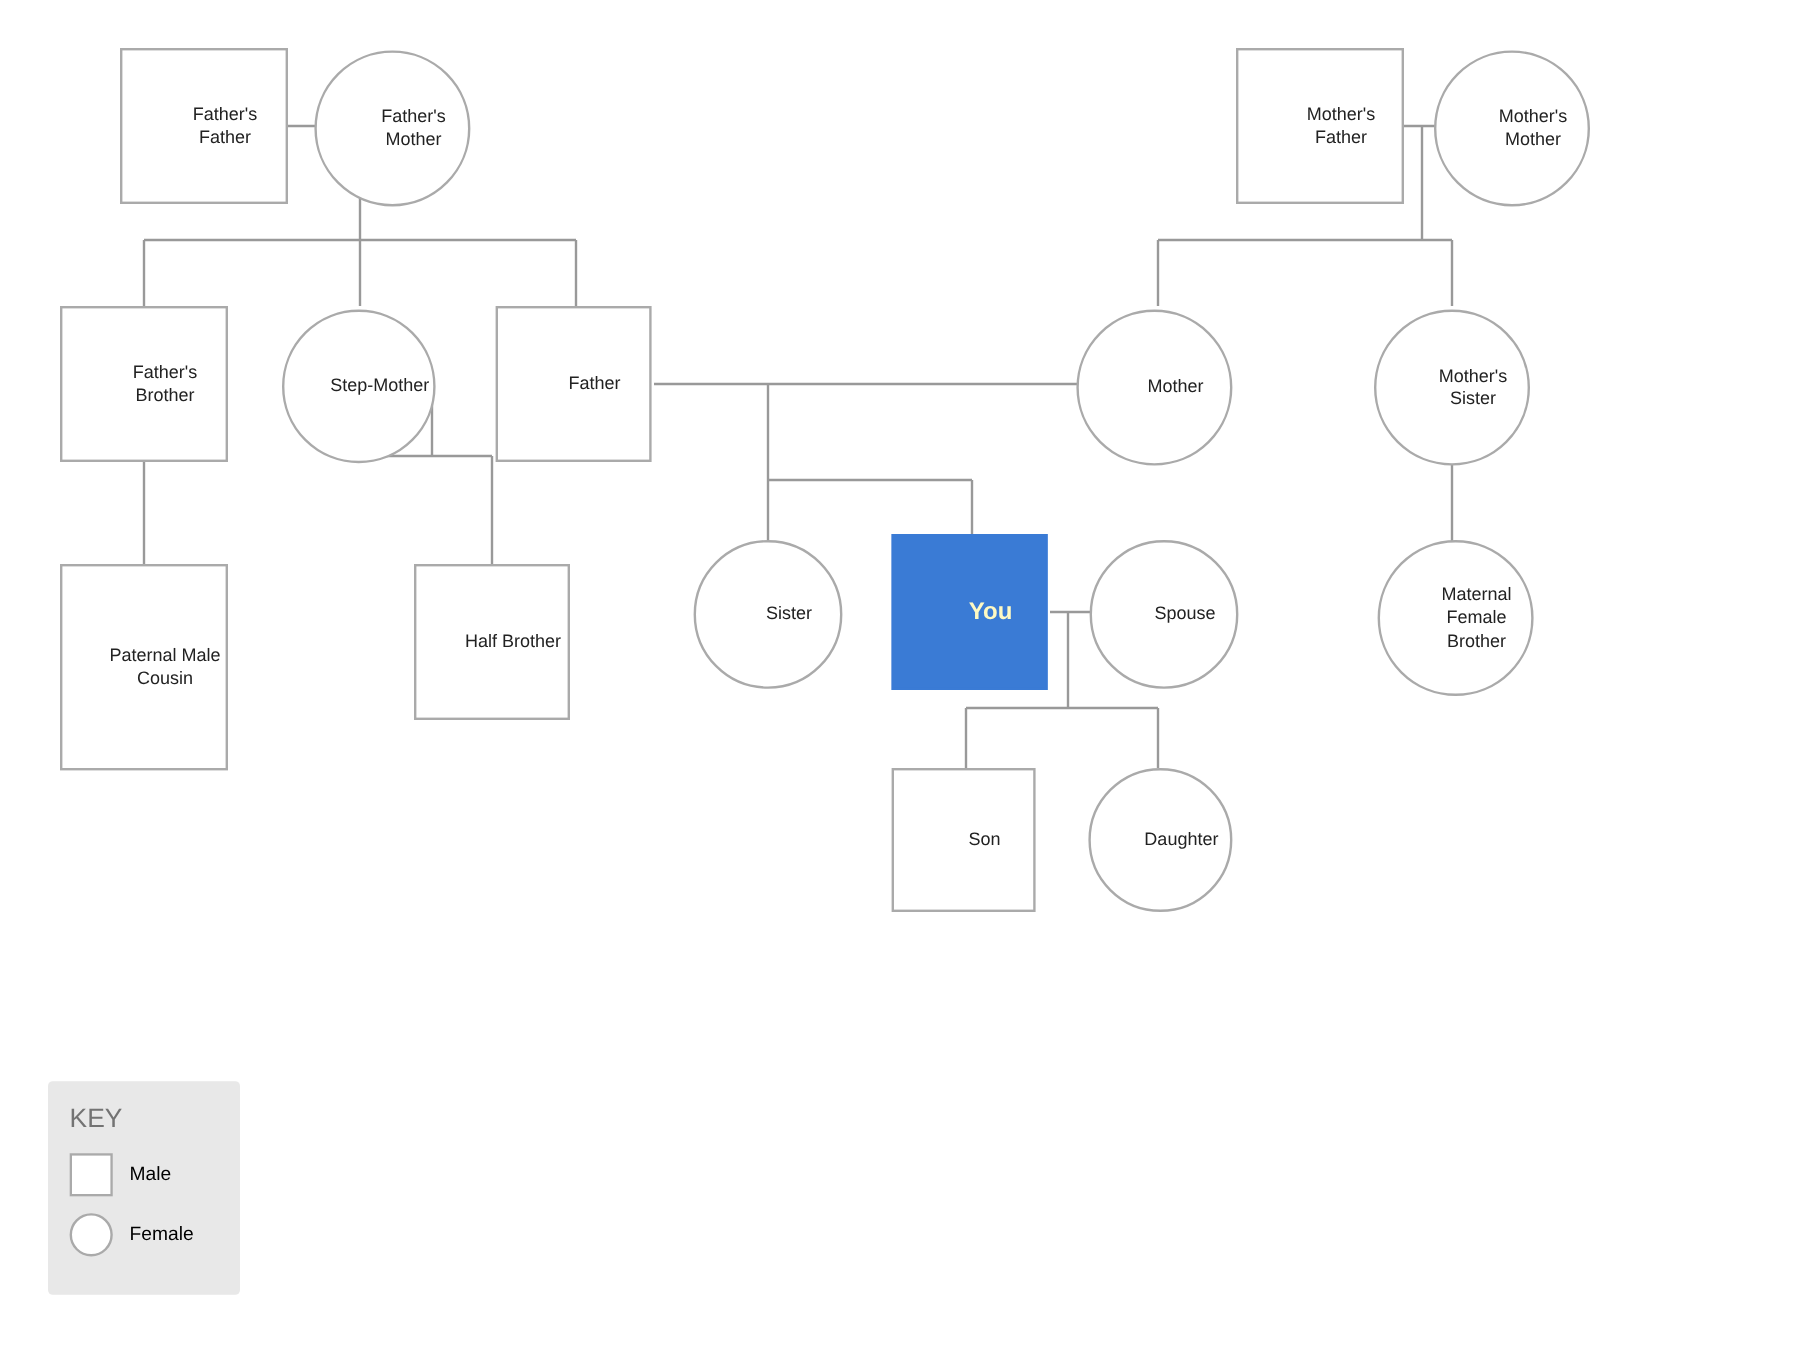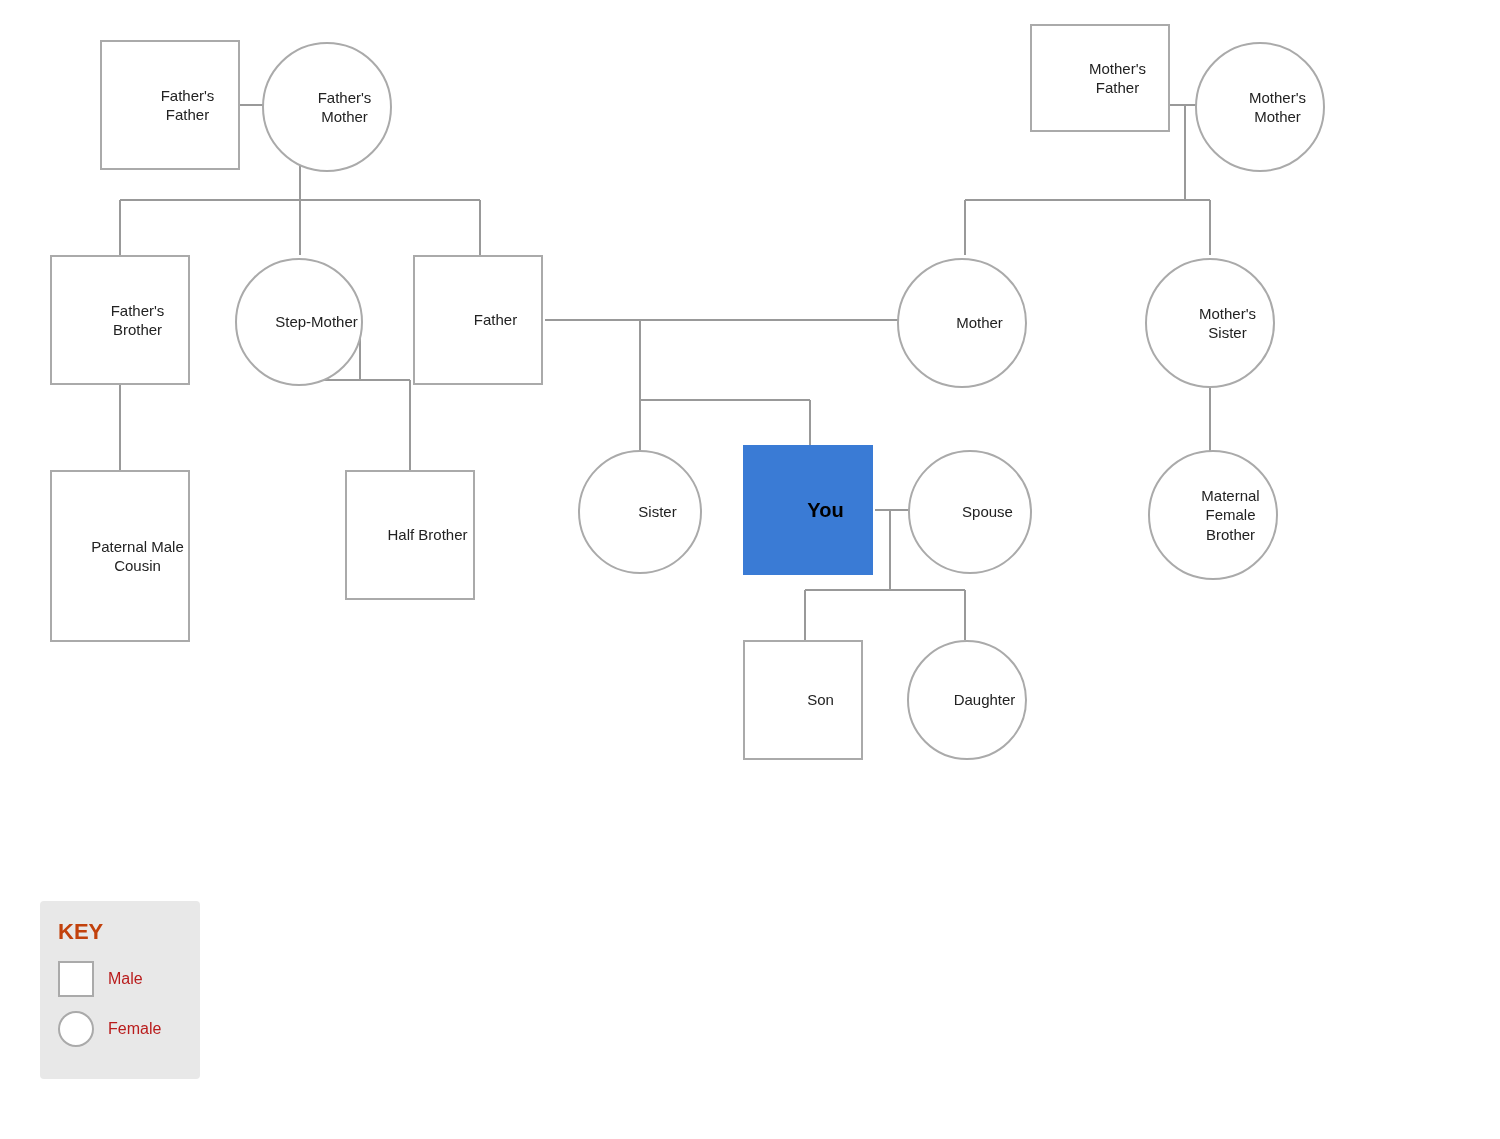--- a/index.html
+++ b/index.html
@@ -45,49 +45,49 @@
     }
 
     .node.female {
       border: 2px solid #aaa;
       border-radius: 50%;
       background: #fff;
     }
 
     .node.you {
       background: #3a7bd5;
-      color: #000000;
+      color: #fef9c3;
       font-size: 20px;
       font-weight: bold;
       border: 2px solid #3a7bd5;
     }
 
     .key-box {
       position: absolute;
       bottom: 60px;
       left: 40px;
       background: #e8e8e8;
       padding: 18px 28px 18px 18px;
       border-radius: 4px;
       min-width: 160px;
     }
 
     .key-title {
       font-size: 22px;
-      font-weight: bold;
+      font-weight: normal;
       margin-bottom: 16px;
-      color: #c2410c;
+      color: #737373;
     }
 
     .key-item {
       display: flex;
       align-items: center;
       margin-bottom: 14px;
       font-size: 16px;
-      color: #b91c1c;
+      color: #000000;
     }
 
     .key-male {
       width: 36px;
       height: 36px;
       border: 2px solid #aaa;
       background: #fff;
       margin-right: 14px;
       flex-shrink: 0;
     }
@@ -156,21 +156,21 @@
   </svg>
 
   <div class="node male" style="left:100px;top:40px;width:140px;height:130px;">
     <span>Father's Father</span>
   </div>
 
   <div class="node female" style="left:262px;top:42px;width:130px;height:130px;text-align:center;">
     <span>Father's Mother</span>
   </div>
 
-  <div class="node male" style="left:1030px;top:24px;width:140px;height:108px;">
+  <div class="node male" style="left:1030px;top:40px;width:140px;height:130px;">
     <span>Mother's Father</span>
   </div>
 
   <div class="node female" style="left:1195px;top:42px;width:130px;height:130px;">
     <span>Mother's Mother</span>
   </div>
 
   <div class="node male" style="left:50px;top:255px;width:140px;height:130px;">
     <span>Father's Brother</span>
   </div>

